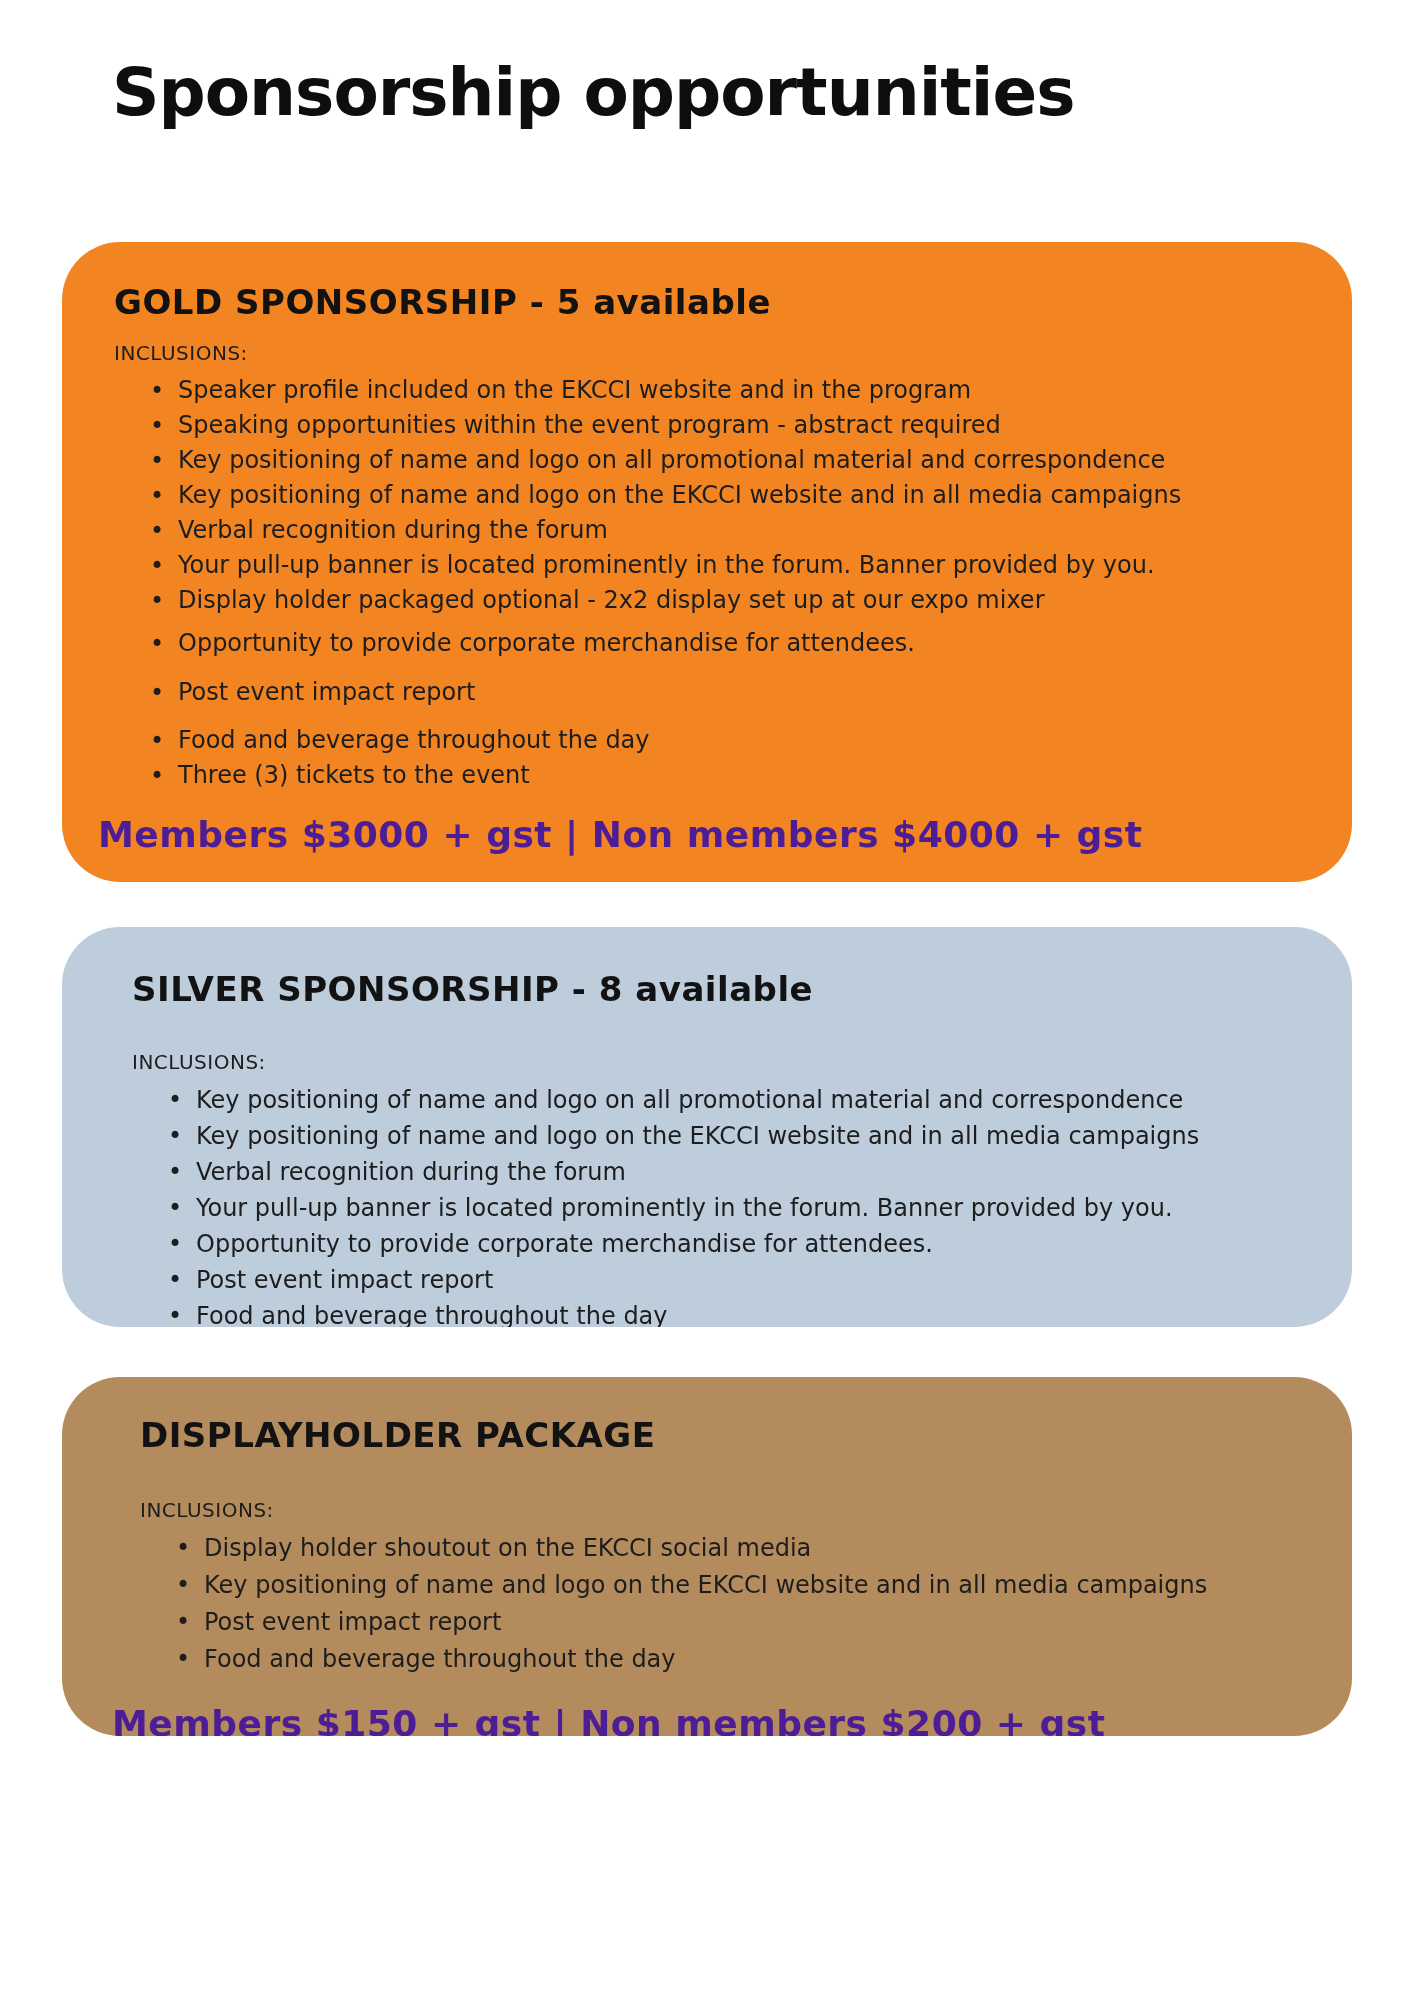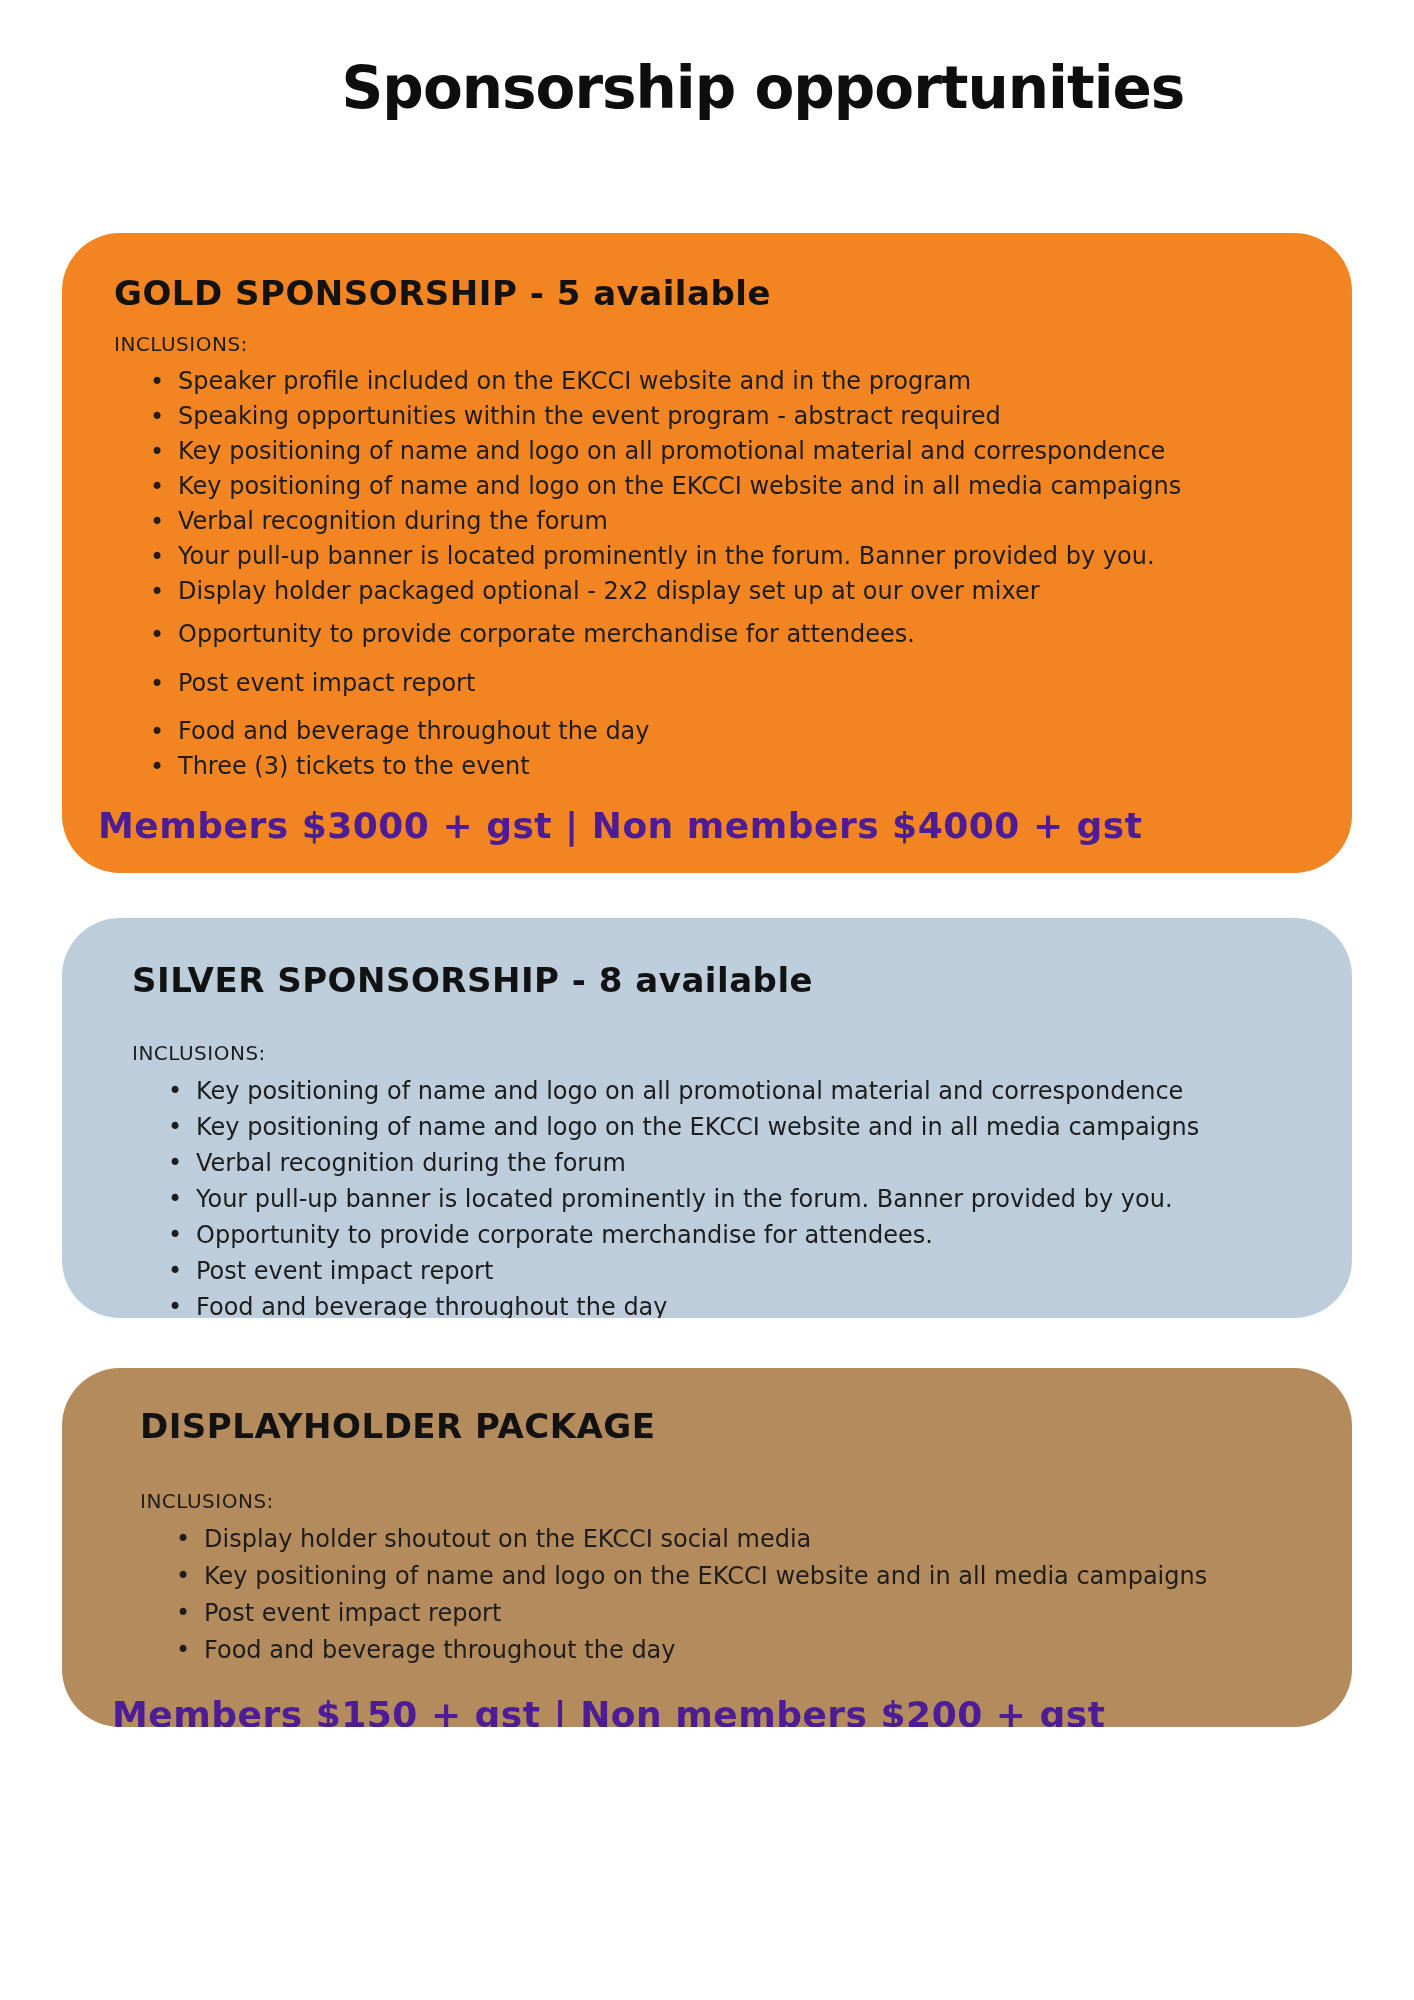--- a/index.html
+++ b/index.html
@@ -9,26 +9,25 @@
   }
   body {
     width: 1414px;
     height: 2000px;
     font-family: "DejaVu Sans", "Liberation Sans", sans-serif;
     color: #1d1d1d;
     overflow: hidden;
   }
   .page-title {
     margin: 56px 0 0 112px;
-    font-size: 58px;
+    font-size: 66px;
     line-height: 1.12;
     font-weight: 800;
     letter-spacing: -1px;
     color: #0e0e0e;
-    text-align: center;
   }
   .card {
     width: 1290px;
     margin-left: 62px;
     border-radius: 58px;
     box-sizing: border-box;
     overflow: hidden;
   }
   .card h2 {
     margin: 0;
@@ -117,21 +116,21 @@
   <section class="card gold" style="background-color: rgb(242, 133, 34);">
     <h2>GOLD SPONSORSHIP - 5 available</h2>
     <div class="inclusions">INCLUSIONS:</div>
     <ul class="bullets">
         <li>Speaker profile included on the EKCCI website and in the program</li>
         <li>Speaking opportunities within the event program - abstract required</li>
         <li>Key positioning of name and logo on all promotional material and correspondence</li>
         <li>Key positioning of name and logo on the EKCCI website and in all media campaigns</li>
         <li>Verbal recognition during the forum</li>
         <li>Your pull-up banner is located prominently in the forum. Banner provided by you.</li>
-        <li>Display holder packaged optional - 2x2 display set up at our over mixer</li>
+        <li>Display holder packaged optional - 2x2 display set up at our expo mixer</li>
         <li>Opportunity to provide corporate merchandise for attendees.</li>
         <li>Post event impact report</li>
         <li>Food and beverage throughout the day</li>
         <li>Three (3) tickets to the event</li>
       </ul>
     <div class="price">Members $3000 + gst | Non members $4000 + gst</div>
   </section>
 
   <section class="card silver" style="background-color: rgb(189, 205, 220);">
     <h2>SILVER SPONSORSHIP - 8 available</h2>

